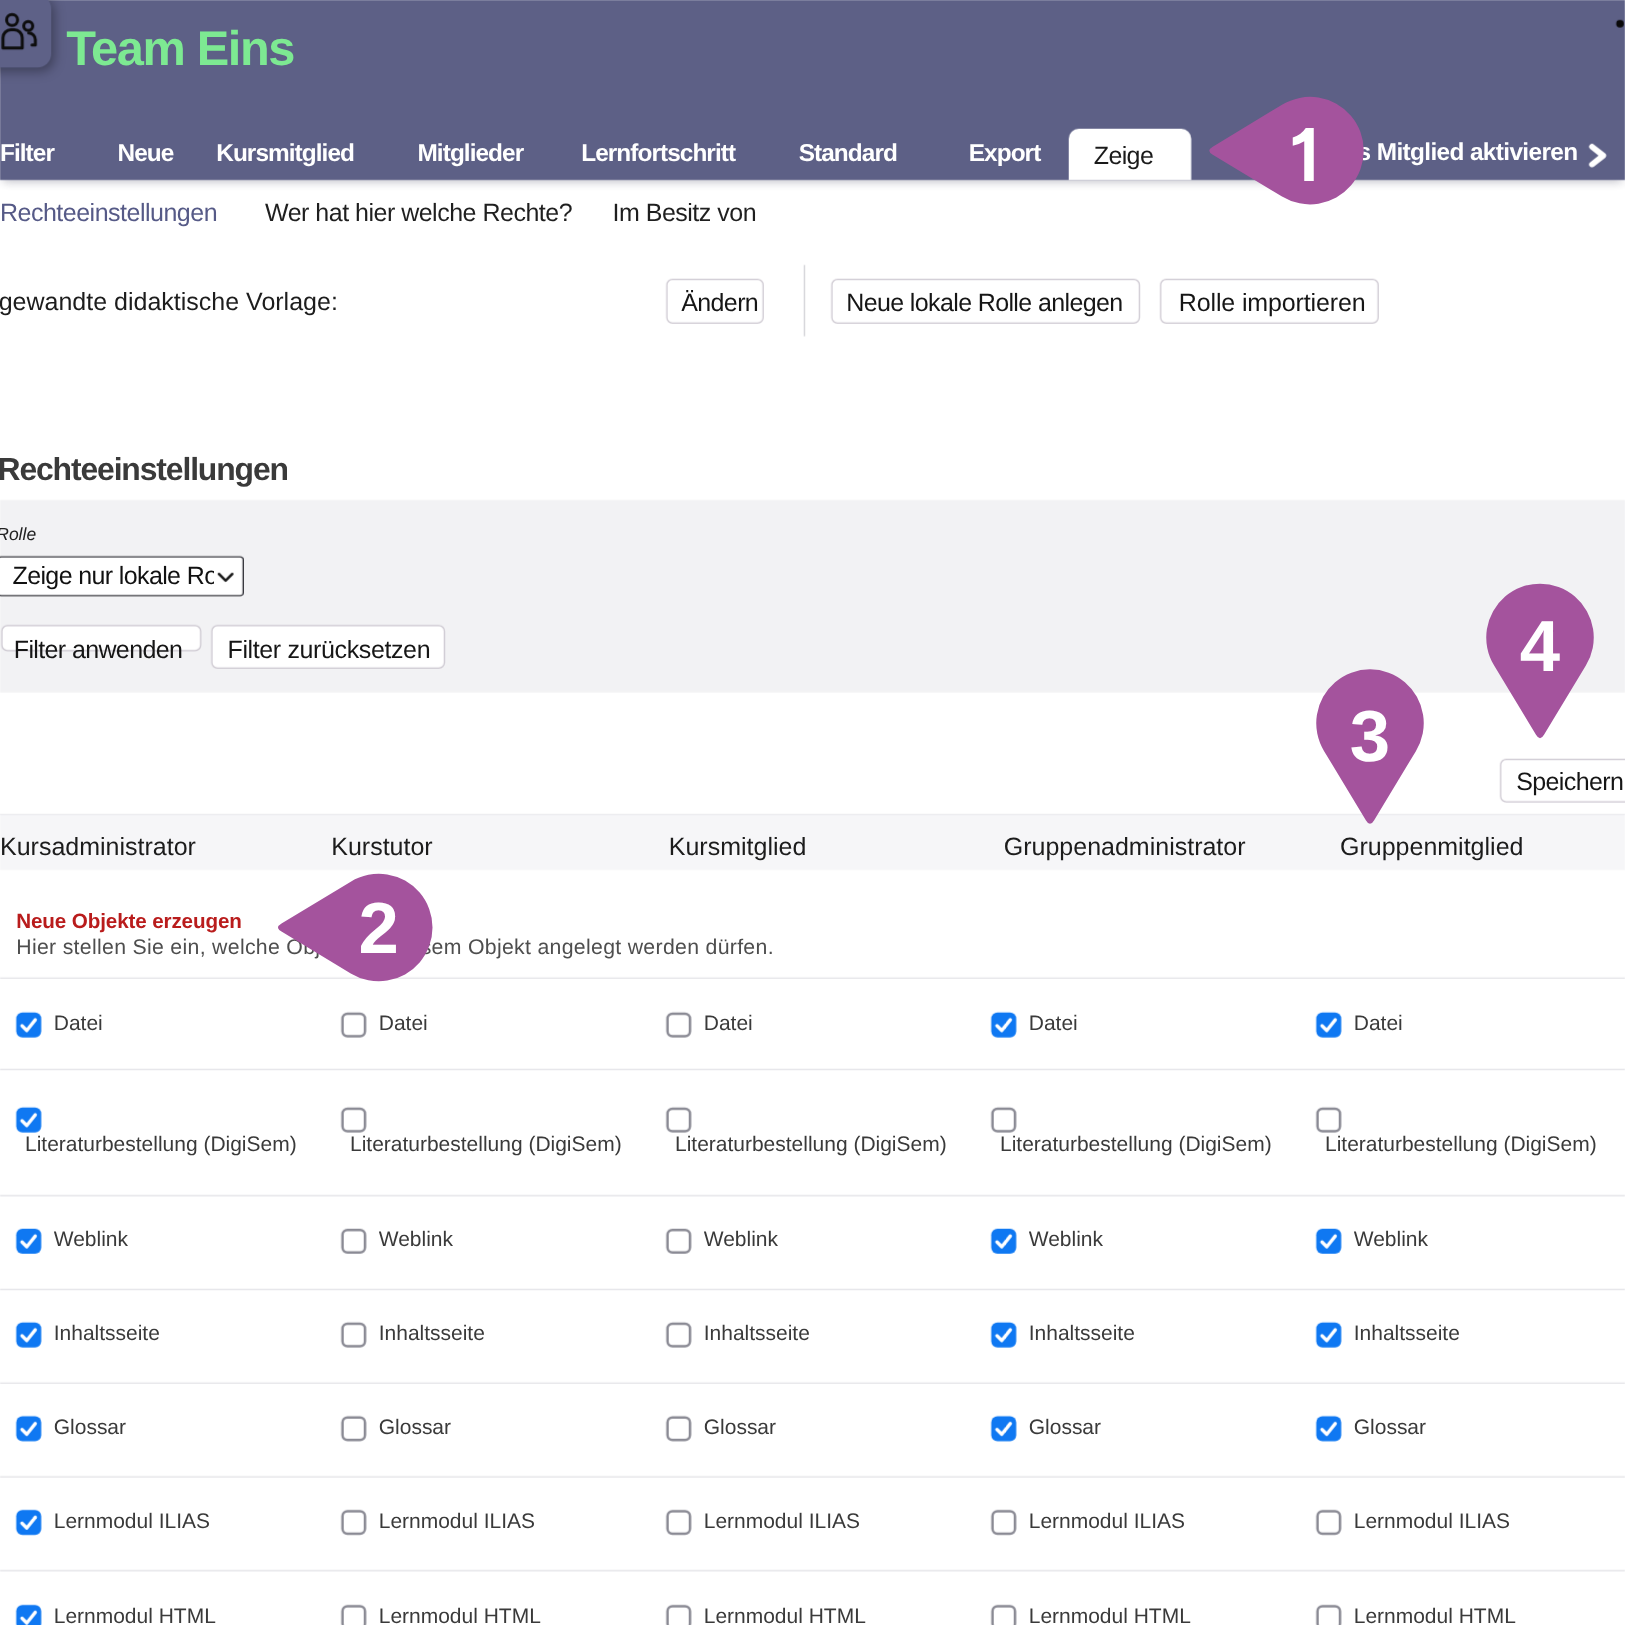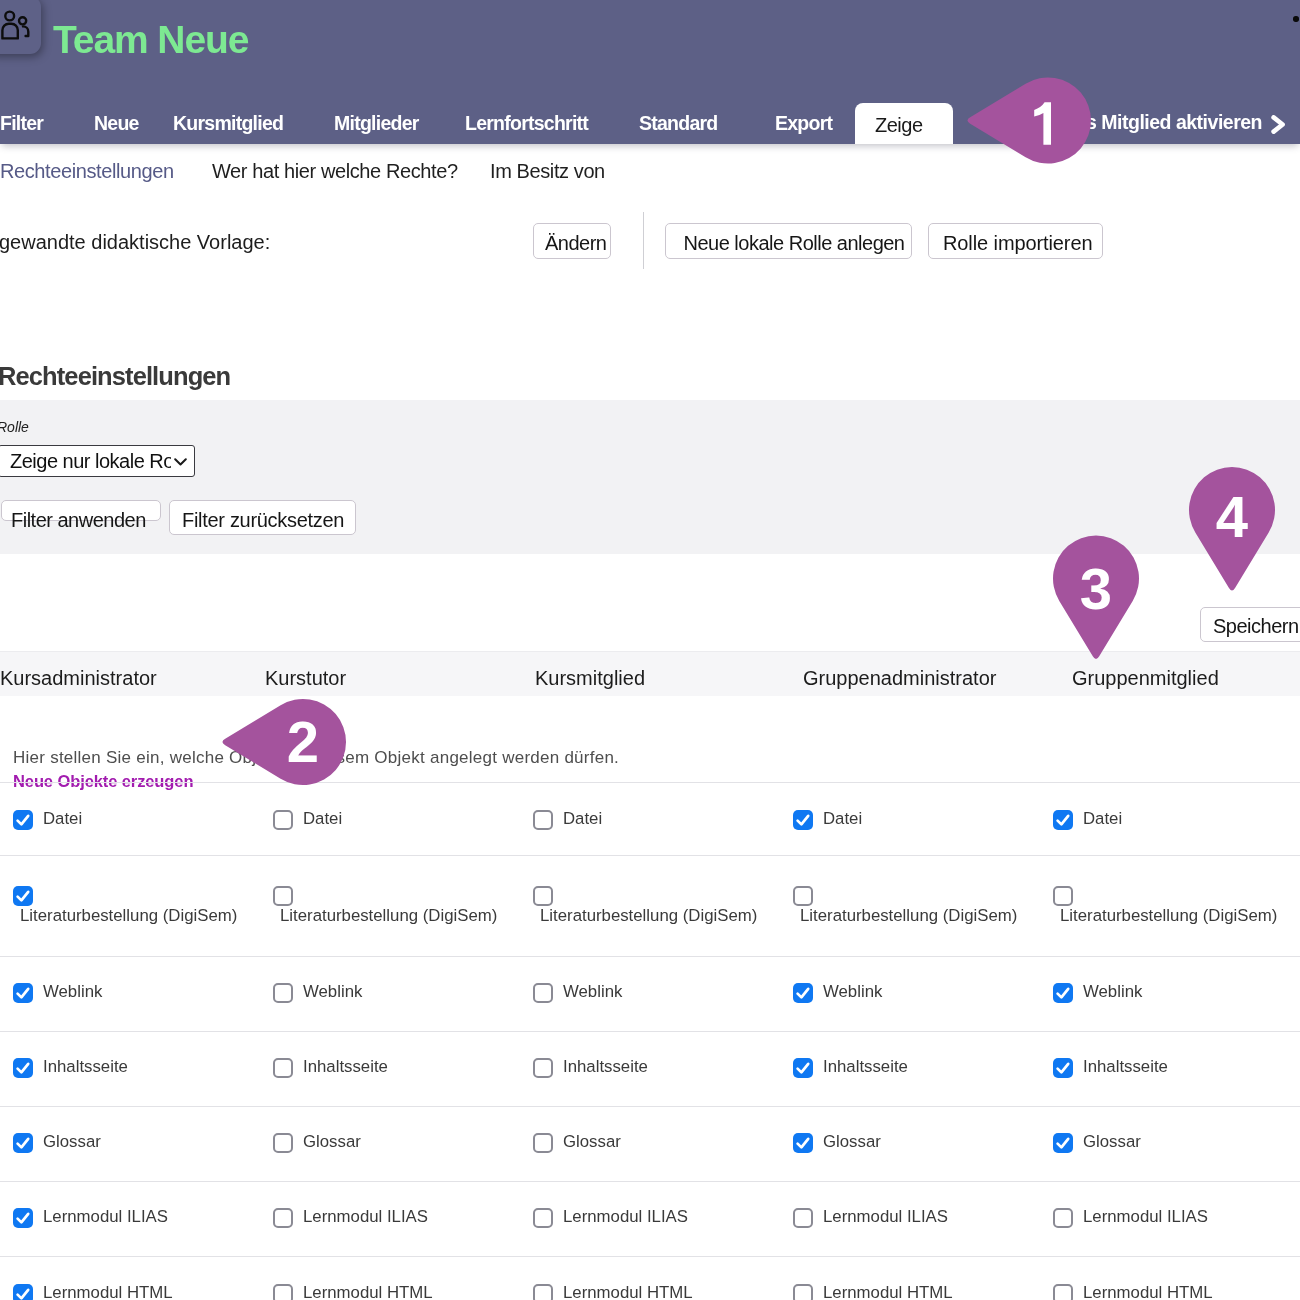--- a/index.html
+++ b/index.html
@@ -56,22 +56,22 @@
   #rolle { position:absolute; left:-3px; top:419px; font-style:italic;
     font-size:14px; color:#222; line-height:17px; }
   #speichern { left:1200px; top:607px; width:112px; height:35px; line-height:37px; padding-left:12px; }
 
   
   #thband { position:absolute; left:0; top:651px; width:1300px; height:45px;
     background:#f6f6f8; border-top:1px solid #ececef; }
   .th { position:absolute; top:667px; font-size:20px; color:#1c1c1c; line-height:22px; }
 
   
-  #sectitle { position:absolute; left:13px; top:772px; font-size:16.5px;
-    font-weight:700; letter-spacing:-0.1px; color:#a21caf; line-height:18px; }
+  #sectitle { position:absolute; left:13px; top:728px; font-size:16.5px;
+    font-weight:700; letter-spacing:-0.1px; color:#b91c1c; line-height:18px; }
   #secdesc { position:absolute; left:13px; top:749px; font-size:17px;
     letter-spacing:0.25px; color:#4e4e4e; line-height:18px; }
 
   .sep { position:absolute; left:0; width:1300px; height:1px; background:#e2e2e6; }
 
   
   .cb { position:absolute; width:20px; height:20px; border-radius:5px; }
   .cb.on { background:#0f78f2; }
   .cb.off { background:#fff; border:2px solid #8a8a94; }
   .cb svg { position:absolute; left:0; top:0; }
@@ -87,21 +87,21 @@
   <div id="iconbox">
     <svg width="56" height="58" viewBox="0 0 56 58">
       <g fill="none" stroke="#0d0d0d" stroke-width="2.4" stroke-linecap="round" stroke-linejoin="round">
         <circle cx="24.7" cy="20" r="4.4"></circle>
         <path d="M17.4 42.4 v-8.2 a6.4 6.4 0 0 1 6.4-6.4 h2.6 a6.4 6.4 0 0 1 6.4 6.4 v8.2 z"></path>
         <circle cx="37.6" cy="24.8" r="3.6"></circle>
         <path d="M38 30.4 a5.3 5.3 0 0 1 5.3 5.3 v4.3 h-2.7"></path>
       </g>
     </svg>
   </div>
-  <div id="title">Team Neue</div>
+  <div id="title">Team Eins</div>
   <div class="tab" style="left:0px">Filter</div>
   <div class="tab" style="left:94px">Neue</div>
   <div class="tab" style="left:173px">Kursmitglied</div>
   <div class="tab" style="left:334px">Mitglieder</div>
   <div class="tab" style="left:465px">Lernfortschritt</div>
   <div class="tab" style="left:639px">Standard</div>
   <div class="tab" style="left:775px">Export</div>
   <div id="activetab"><span class="bt">Zeige</span></div>
   <div id="memberact">Als Mitglied aktivieren</div>
   <svg id="chev1" width="15" height="19" viewBox="0 0 15 19">
@@ -109,21 +109,21 @@
     </svg>
   <div id="dot"></div>
 
   <div class="subtab" style="left:0px; color:#565a87;">Rechteeinstellungen</div>
   <div class="subtab" style="left:212px;">Wer hat hier welche Rechte?</div>
   <div class="subtab" style="left:490px;">Im Besitz von</div>
 
   <div id="vorlagelabel">Angewandte didaktische Vorlage:</div>
   <div class="btn" style="left:533px; top:223px; width:78px; height:36px; line-height:38px; padding-left:11px;"><span class="bt">Ändern</span></div>
   <div id="divider1"></div>
-  <div class="btn" style="left:665px; top:223px; width:247px; height:36px; line-height:38px; padding-left:11px;text-align:center;"><span class="bt">Neue lokale Rolle anlegen</span></div>
+  <div class="btn" style="left:665px; top:223px; width:247px; height:36px; line-height:38px; padding-left:11px;"><span class="bt">Neue lokale Rolle anlegen</span></div>
   <div class="btn" style="left:928px; top:223px; width:175px; height:36px; line-height:38px; padding-left:14px; letter-spacing:-0.1px;"><span class="bt">Rolle importieren</span></div>
 
   <div id="h2">Rechteeinstellungen</div>
 
   <div id="filterpanel"></div>
   <div id="rolle">Rolle</div>
   <div class="selectbox" style="left:-2px; top:445px; width:197px; height:32px;">
     <div style="position:absolute; left:11px; top:4px; width:161px; height:25px; overflow:hidden;">
       <span style="position:static; display:inline-block; transform:translateZ(0); font-size:20px; letter-spacing:-0.5px; color:#111; white-space:nowrap;">Zeige nur lokale Rollen</span>
     </div>

